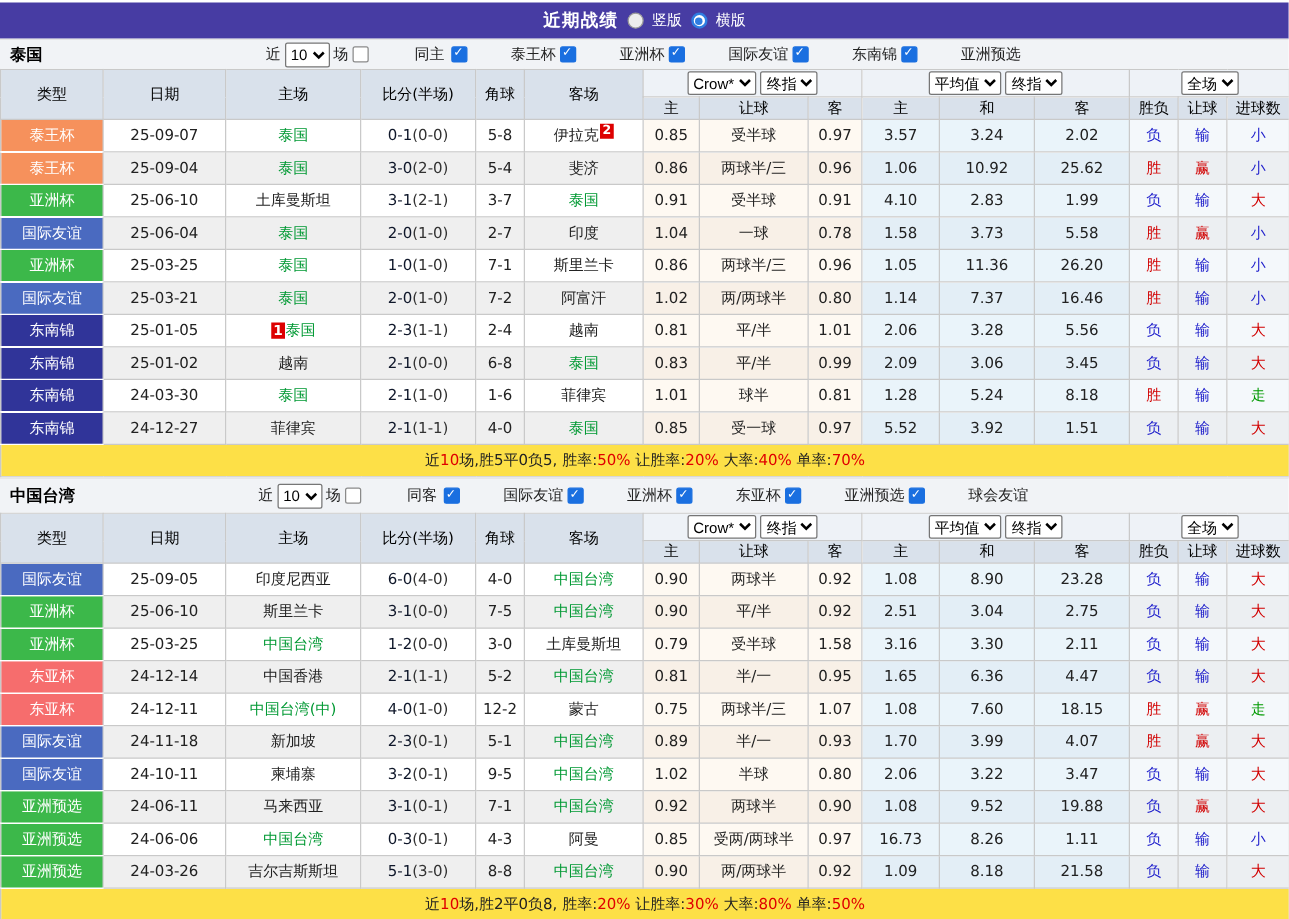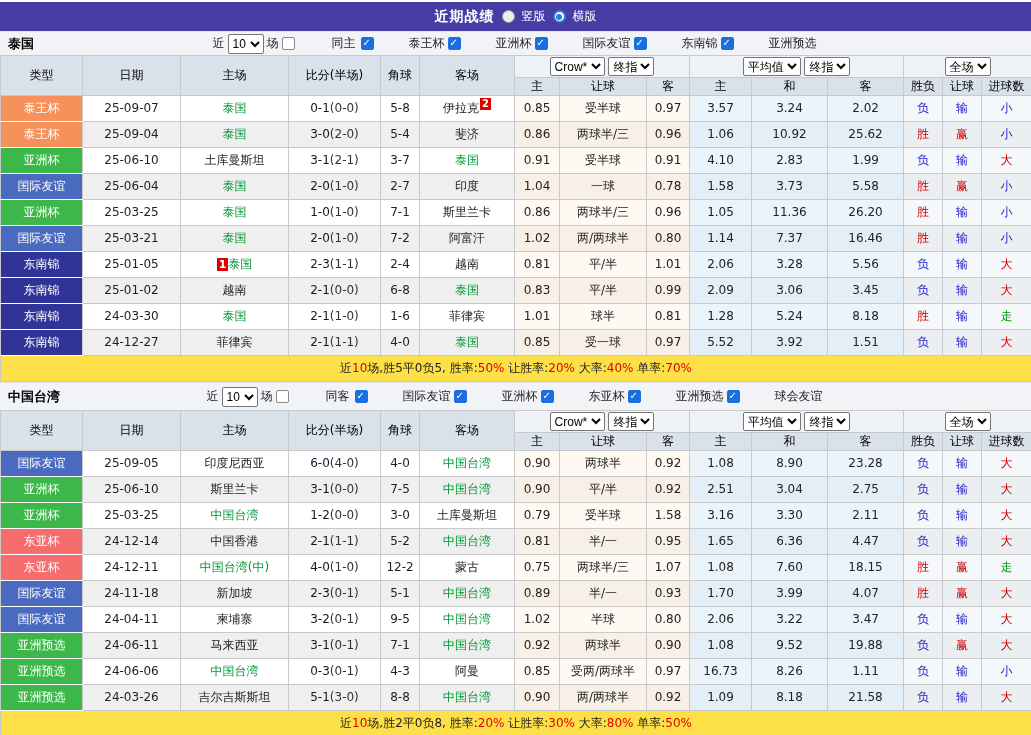--- a/index.html
+++ b/index.html
@@ -488,21 +488,21 @@
           <td class="warm">0.93</td>
           <td class="cool">1.70</td>
           <td class="cool">3.99</td>
           <td class="cool">4.07</td>
           <td class="resl" style="color: rgb(209, 0, 0);">胜</td>
           <td class="resl" style="color: rgb(209, 0, 0);">赢</td>
           <td class="resl" style="color: rgb(209, 0, 0);">大</td>
         </tr>
         <tr class="odd">
           <td class="td-type" style="background: rgb(74, 106, 192);">国际友谊</td>
-          <td>24-04-11</td>
+          <td>24-10-11</td>
           <td><span>柬埔寨</span></td>
           <td><span class="score-full">3-2</span><span class="score-half">(0-1)</span></td>
           <td>9-5</td>
           <td><span class="t-main">中国台湾</span></td>
           <td class="warm">1.02</td>
           <td class="warm">半球</td>
           <td class="warm">0.80</td>
           <td class="cool">2.06</td>
           <td class="cool">3.22</td>
           <td class="cool">3.47</td>

